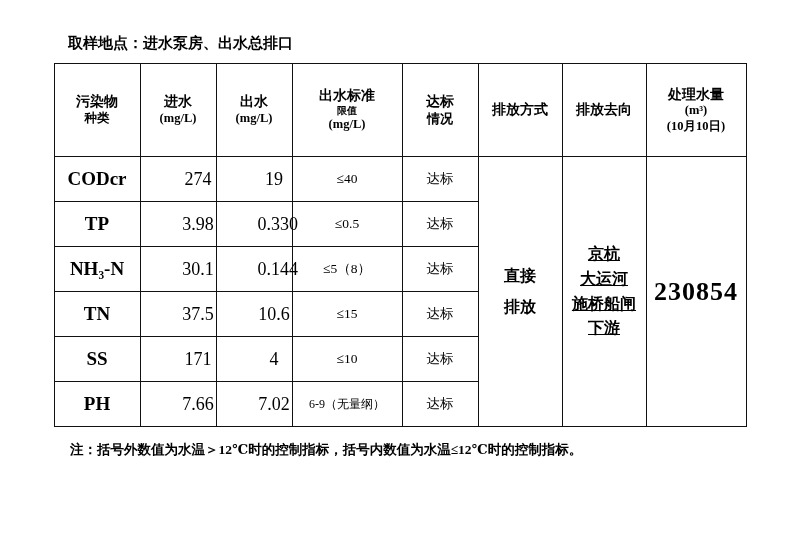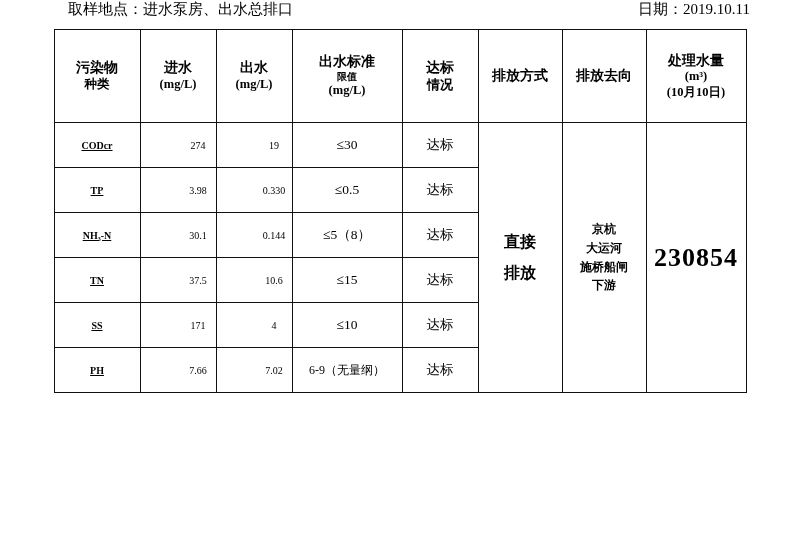--- a/index.html
+++ b/index.html
@@ -27,23 +27,24 @@
     font-weight: bold;
     letter-spacing: 2px;
     margin-top: 28px;
     margin-bottom: 0;
     color: #000;
   }
   .meta-row {
     display: flex;
     justify-content: space-between;
     align-items: flex-start;
+    margin-top: 34px;
     padding: 0 26px 0 44px;
     font-size: 15px;
-    font-weight: normal;
+    font-weight: bold;
     color: #000;
   }
   .meta-left, .meta-right {
     white-space: nowrap;
   }
   table.report {
     margin: 10px auto 12px auto;
     border-collapse: collapse;
     width: 692px;
     table-layout: fixed;
@@ -64,43 +65,43 @@
   thead th .sub {
     display: block;
     font-size: 12.5px;
     font-weight: bold;
   }
   tbody td {
     height: 40px;
     font-size: 14px;
   }
   tbody td.param {
-    font-size: 10px;
-    text-decoration: underline;
+    font-size: 19px;
   }
   tbody td.val {
     font-weight: normal;
-    font-size: 10px;
+    font-size: 18px;
     padding-left: 41px;
   }
   tbody td.limit {
     font-weight: normal;
     font-size: 13.5px;
   }
   tbody td.status {
     font-weight: normal;
     font-size: 13.5px;
   }
   td.merged-mode {
     font-size: 16px;
     line-height: 1.9;
   }
   td.merged-dest {
-    font-size: 12px;
+    font-size: 16px;
     line-height: 1.55;
+    text-decoration: underline;
   }
   td.merged-volume {
     font-size: 26px;
     letter-spacing: 1px;
   }
   .note {
     margin: 14px 0 0 0;
     padding-left: 46px;
     padding-right: 24px;
     font-size: 13.5px;
@@ -119,21 +120,20 @@
   col.c7 { width: 100px; }
 </style>
 </head>
 <body>
 
 <div class="page">
 
 
   <div class="meta-row">
     <div class="meta-left">取样地点：进水泵房、出水总排口</div>
-    <div class="meta-right">日期：2019.10.11</div>
   </div>
 
   <table class="report">
     <colgroup>
       <col class="c0">
         <col class="c1">
         <col class="c2">
         <col class="c3">
       <col class="c4">
         <col class="c5">
@@ -174,21 +174,21 @@
           <span class="sub">(m³)</span>
           <span class="sub">(10月10日)</span>
         </th>
       </tr>
     </thead>
     <tbody>
       <tr>
         <td class="param">CODcr</td>
         <td class="val">274</td>
         <td class="val">19</td>
-        <td class="limit">≤30</td>
+        <td class="limit">≤40</td>
         <td class="status">达标</td>
         <td class="merged-mode" rowspan="6">
           <div>直接</div>
           <div>排放</div>
         </td>
         <td class="merged-dest" rowspan="6">
           <div>京杭</div>
           <div>大运河</div>
           <div>施桥船闸</div>
           <div>下游</div>
@@ -226,14 +226,15 @@
       <tr>
         <td class="param">PH</td>
         <td class="val">7.66</td>
         <td class="val">7.02</td>
         <td class="limit" style="font-size:12px;">6-9（无量纲）</td>
         <td class="status">达标</td>
       </tr>
     </tbody>
   </table>
 
+  <div class="note">注：括号外数值为水温＞12℃时的控制指标，括号内数值为水温≤12℃时的控制指标。</div>
 
 </div>
 
 </body></html>

